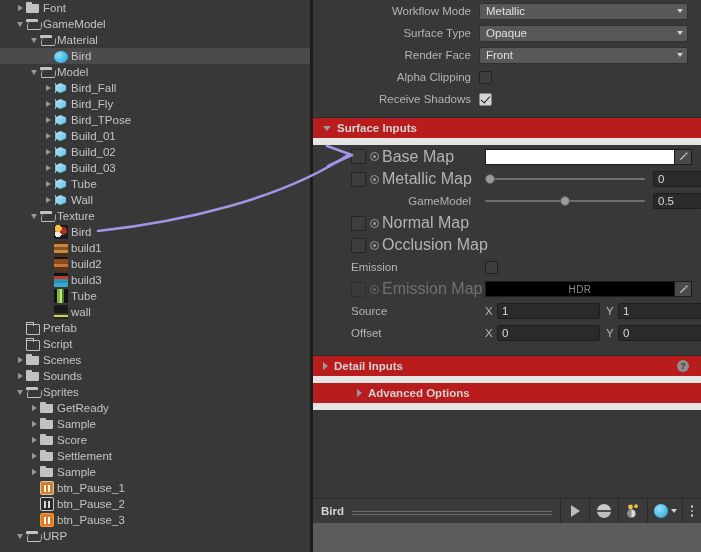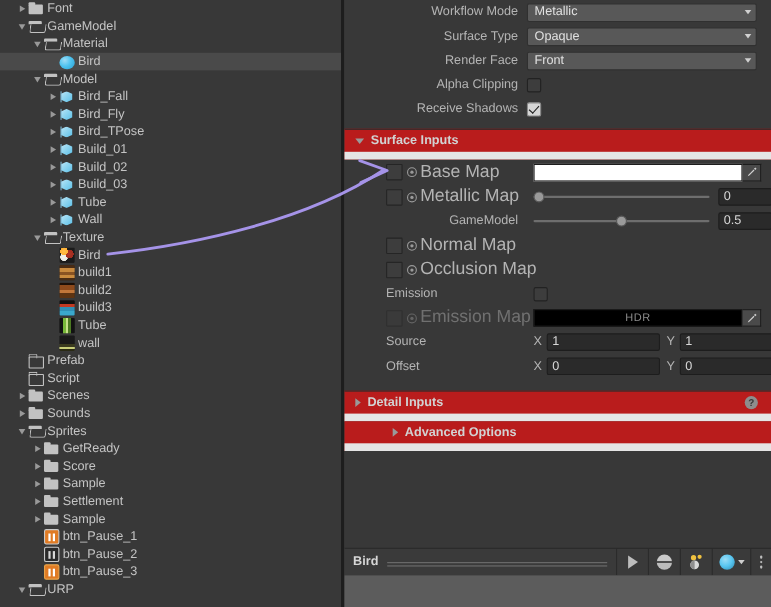--- a/index.html
+++ b/index.html
@@ -461,29 +461,29 @@
       </span>
       <span class="tree-icon ic-folder-closed"></span>
       <span class="tree-label">GetReady</span>
     </div>
     <div class="tree-row">
       <span style="width: 28px; flex: 0 0 28px;"></span>
       <span class="foldout">
         <i class="tri-r"></i>
       </span>
       <span class="tree-icon ic-folder-closed"></span>
+      <span class="tree-label">Sample</span>
+    </div>
+    <div class="tree-row">
+      <span style="width: 28px; flex: 0 0 28px;"></span>
+      <span class="foldout">
+        <i class="tri-r"></i>
+      </span>
+      <span class="tree-icon ic-folder-closed"></span>
       <span class="tree-label">Score</span>
-    </div>
-    <div class="tree-row">
-      <span style="width: 28px; flex: 0 0 28px;"></span>
-      <span class="foldout">
-        <i class="tri-r"></i>
-      </span>
-      <span class="tree-icon ic-folder-closed"></span>
-      <span class="tree-label">Sample</span>
     </div>
     <div class="tree-row">
       <span style="width: 28px; flex: 0 0 28px;"></span>
       <span class="foldout">
         <i class="tri-r"></i>
       </span>
       <span class="tree-icon ic-folder-closed"></span>
       <span class="tree-label">Settlement</span>
     </div>
     <div class="tree-row">

